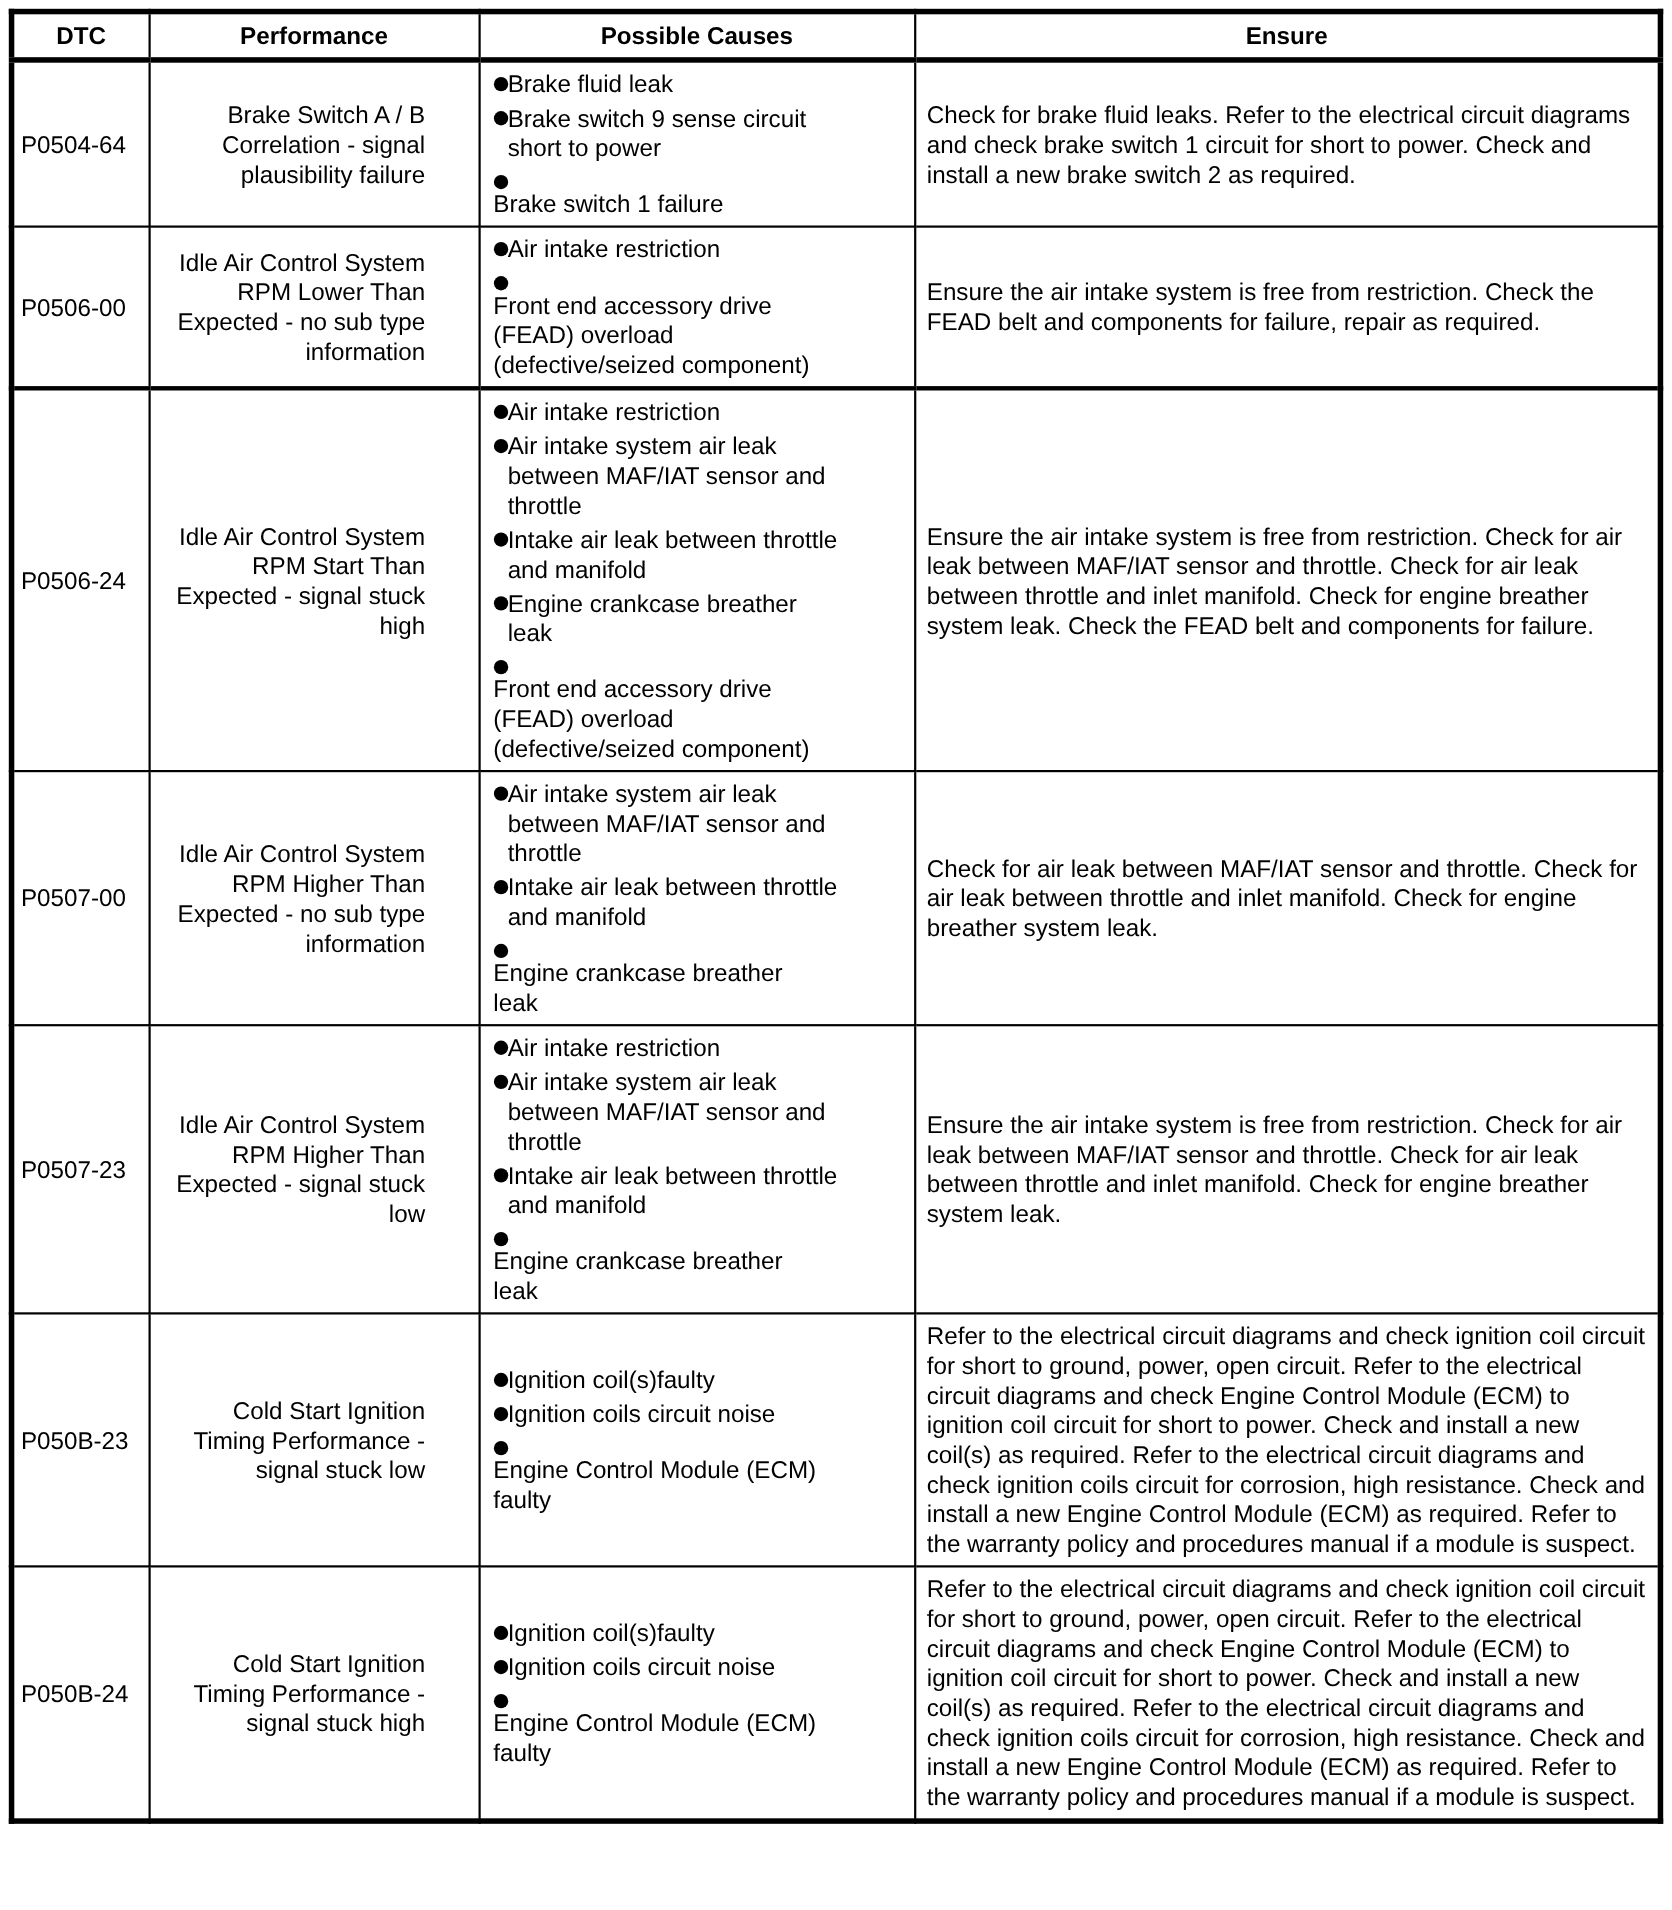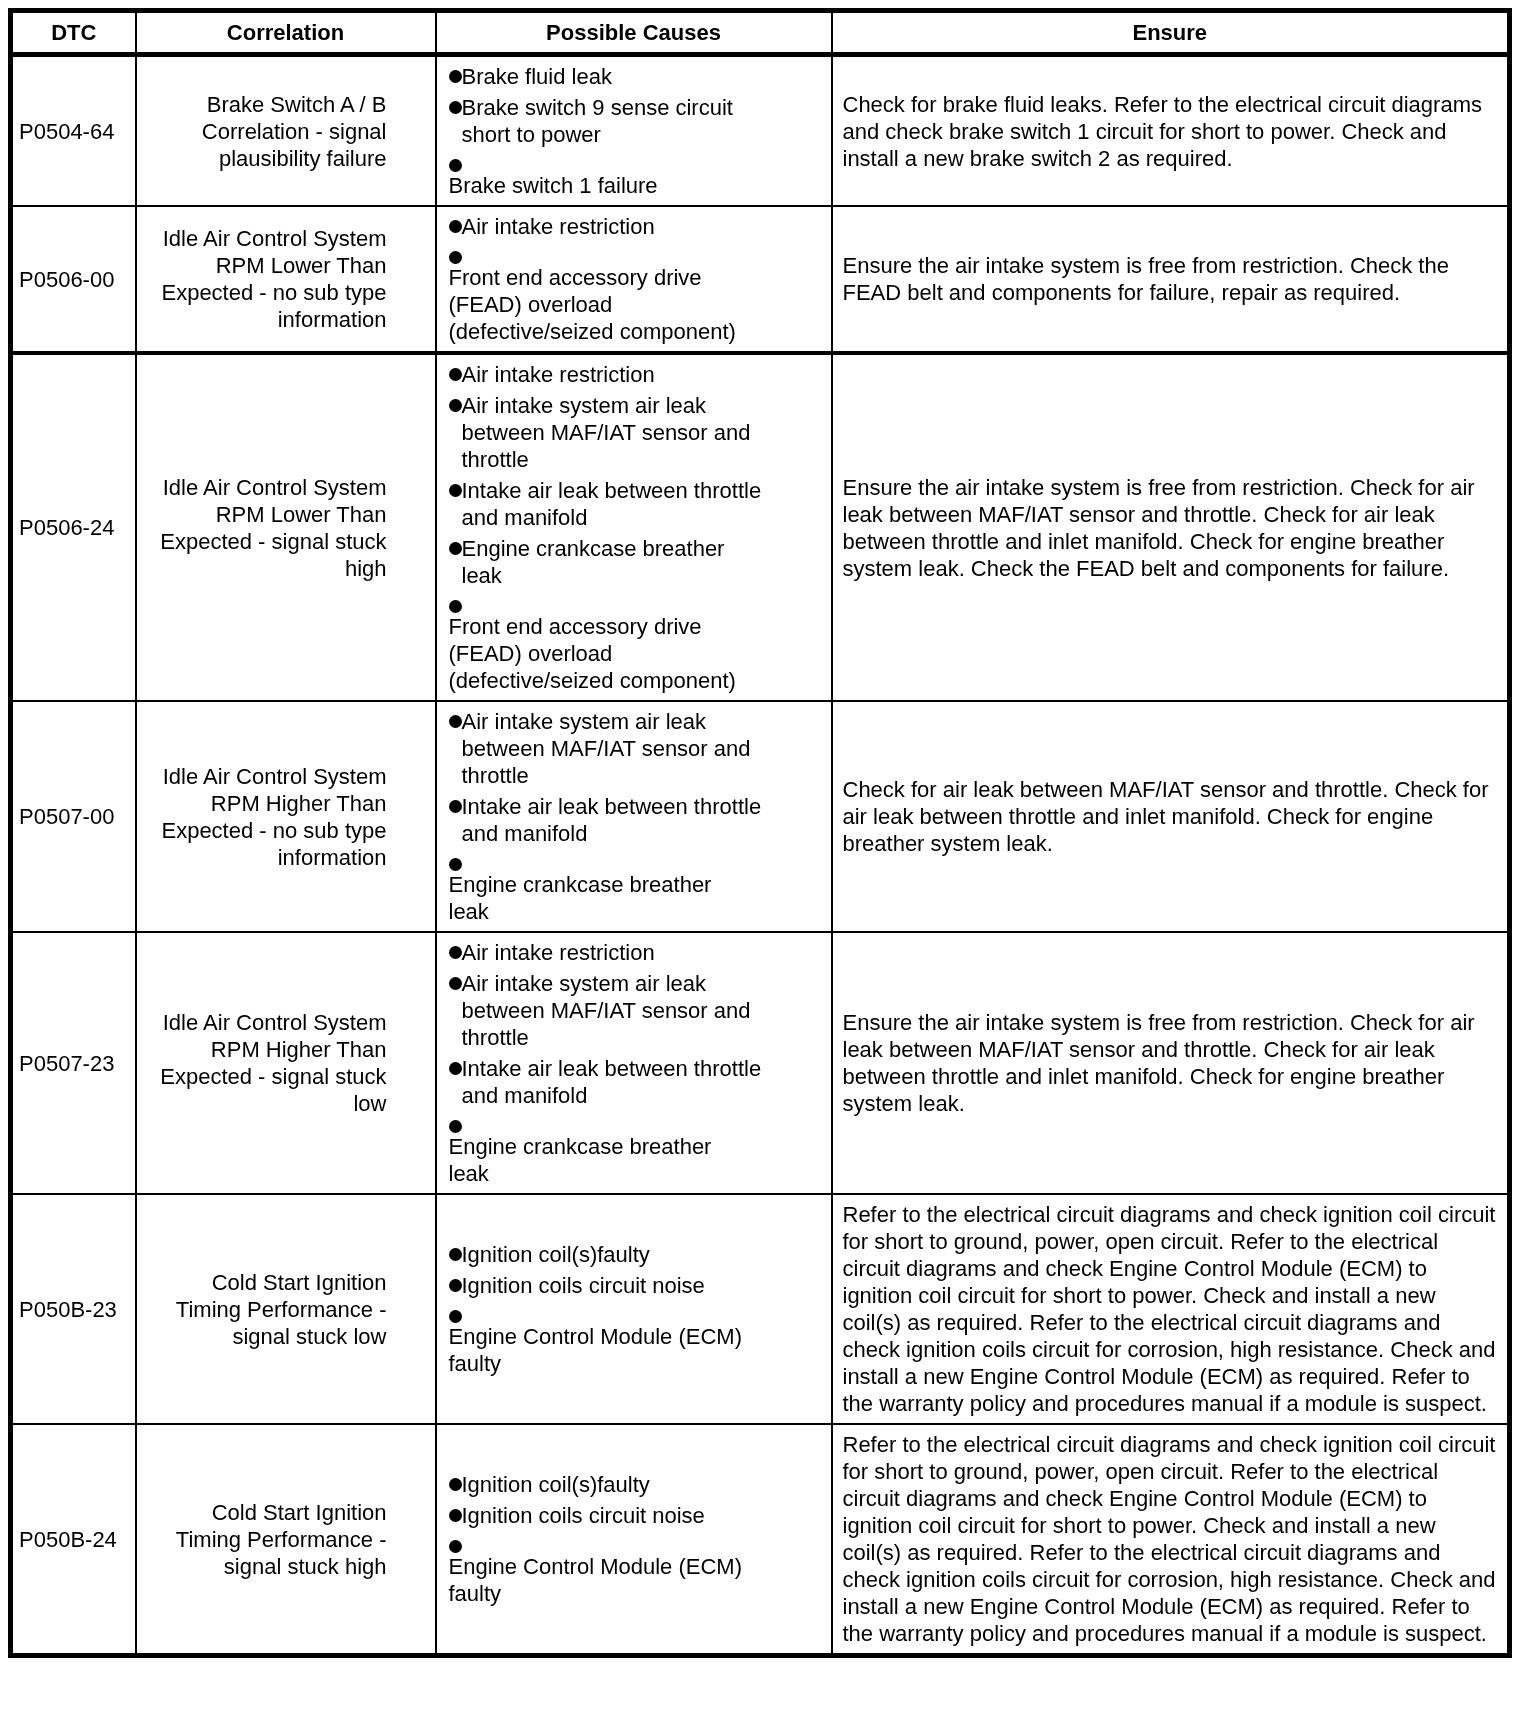--- a/index.html
+++ b/index.html
@@ -95,21 +95,21 @@
   <table class="dtc-table">
     <colgroup>
       <col class="c-dtc">
       <col class="c-desc">
       <col class="c-causes">
       <col class="c-action">
     </colgroup>
     <thead>
       <tr>
         <th>DTC</th>
-        <th>Correlation</th>
+        <th>Performance</th>
         <th>Possible Causes</th>
         <th>Ensure</th>
       </tr>
     </thead>
     <tbody>
         <tr>
           <td class="dtc-cell">P0504-64</td>
           <td class="desc-cell">Brake Switch A / B Correlation - signal plausibility failure</td>
           <td class="causes-cell">
             <ul class="causes">
@@ -141,21 +141,21 @@
               <li>
                 <span class="bullet"></span>
                 <span class="cause-text">Front end accessory drive (FEAD) overload (defective/seized component)</span>
               </li>
             </ul>
           </td>
           <td class="action-cell">Ensure the air intake system is free from restriction. Check the FEAD belt and components for failure, repair as required.</td>
         </tr>
         <tr>
           <td class="dtc-cell">P0506-24</td>
-          <td class="desc-cell">Idle Air Control System RPM Lower Than Expected - signal stuck high</td>
+          <td class="desc-cell">Idle Air Control System RPM Start Than Expected - signal stuck high</td>
           <td class="causes-cell">
             <ul class="causes">
               <li>
                 <span class="bullet"></span>
                 <span class="cause-text">Air intake restriction</span>
               </li>
               <li>
                 <span class="bullet"></span>
                 <span class="cause-text">Air intake system air leak between MAF/IAT sensor and throttle</span>
               </li>

